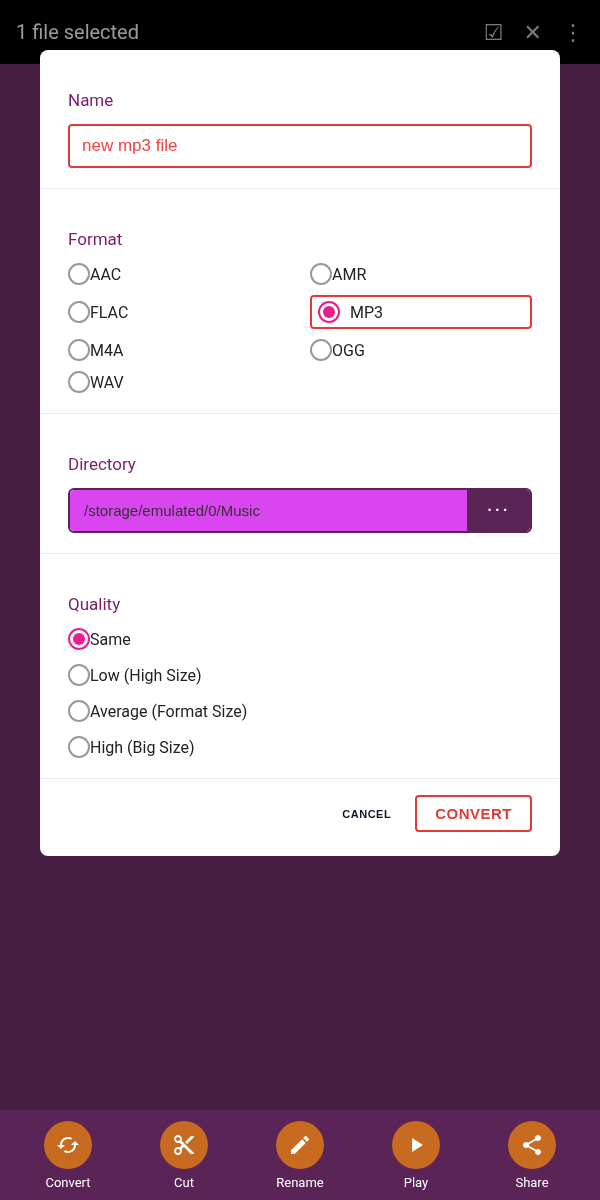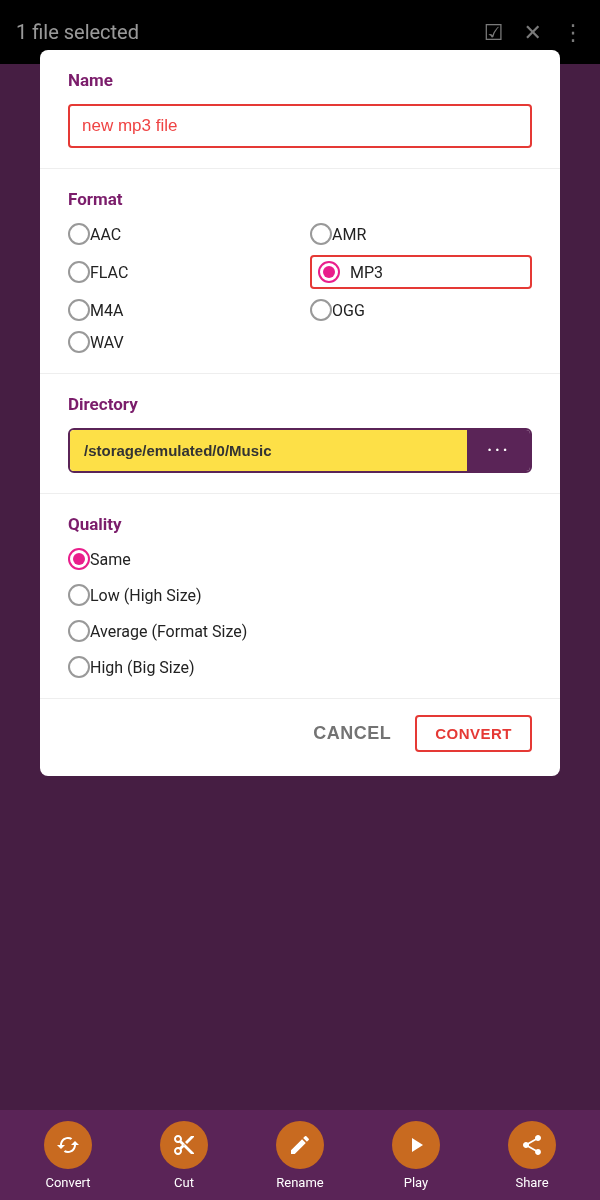--- a/index.html
+++ b/index.html
@@ -75,23 +75,24 @@
     .section {
       padding: 20px 28px;
       border-bottom: 1px solid #eee;
     }
     .section:last-child {
       border-bottom: none;
     }
 
     .section-label {
       font-size: 17px;
-      font-weight: 700;
+      font-weight: 400;
       color: #7b1d6b;
       margin-bottom: 14px;
+      margin-top: 20px;
     }
 
     
     .name-input {
       width: 100%;
       border: 2px solid #e53935;
       border-radius: 4px;
       padding: 10px 12px;
       font-size: 17px;
       color: #ef4444;
@@ -155,24 +156,23 @@
       display: flex;
       border: 2px solid #5a2457;
       border-radius: 6px;
       overflow: hidden;
     }
     .directory-path {
       flex: 1;
       padding: 12px 14px;
       font-size: 15px;
       color: #333;
-      background: #fde047;
+      background: #d946ef;
       border: none;
       outline: none;
-      font-weight: bold;
     }
     .directory-btn {
       background: #5a2457;
       padding: 0 20px;
       display: flex;
       align-items: center;
       justify-content: center;
       cursor: pointer;
       flex-shrink: 0;
     }
@@ -194,23 +194,23 @@
       display: flex;
       justify-content: flex-end;
       align-items: center;
       padding: 16px 28px 0 28px;
       gap: 24px;
     }
 
     .btn-cancel {
       background: none;
       border: none;
-      font-size: 18px;
+      font-size: 11px;
       font-weight: 700;
-      color: #737373;
+      color: #0f172a;
       cursor: pointer;
       letter-spacing: 0.5px;
     }
 
     .btn-convert {
       background: none;
       border: 2px solid #e53935;
       border-radius: 4px;
       padding: 8px 18px;
       font-size: 15px;

